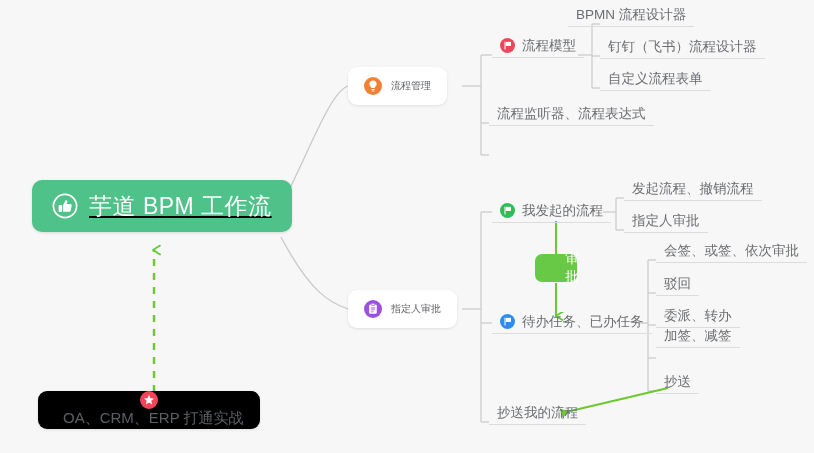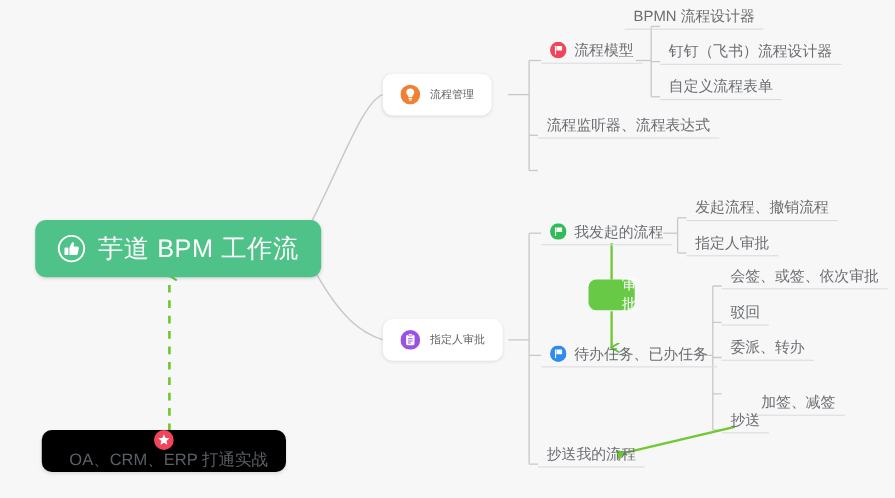--- a/index.html
+++ b/index.html
@@ -183,21 +183,21 @@
     <path d="M 648,391 L 656,391" fill="none" stroke="#c8c8c8" stroke-width="1.2"></path>
 
     <path d="M 556,221 L 556,254" fill="none" stroke="#6ec82f" stroke-width="2.1"></path>
     <path d="M 556,283 L 556,316" fill="none" stroke="#6ec82f" stroke-width="2.1" marker-end="url(#arrow-green-down)"></path>
 
     <path d="M 668,388 L 562,413" fill="none" stroke="#6ec82f" stroke-width="2.1" marker-end="url(#arrow-green-diag)"></path>
 
     <path d="M 154,392 L 154,250" fill="none" stroke="#6ec82f" stroke-width="2.4" stroke-dasharray="7 7" marker-end="url(#arrow-green-up)"></path>
   </svg>
 
-  <div class="node root-node" style="left:32px; top:200px;">
+  <div class="node root-node" style="left:32px; top:180px;text-decoration:underline;">
     <span class="icon">
       <svg width="26" height="26" viewBox="0 0 26 26">
         <circle cx="13" cy="13" r="11.6" fill="none" stroke="#ffffff" stroke-width="1.7"></circle>
         <path d="M11.1 12.1 L13.6 7.3 C14.9 6.9 15.7 7.7 15.4 9.0 L14.9 11.1 L18.3 11.1
                  C19.3 11.1 19.9 11.9 19.7 12.8 L18.7 17.4 C18.5 18.3 17.8 18.8 16.9 18.8
                  L11.1 18.8 Z" fill="#ffffff"></path>
         <rect x="6.6" y="11.9" width="3.6" height="7" rx="1.1" fill="#ffffff"></rect>
       </svg>
     </span>
     <span class="root-label">芋道 BPM 工作流</span>
@@ -291,21 +291,21 @@
 
   <div class="leaf-node" style="left:656px; top:241px;">
     <span class="leaf-text">会签、或签、依次审批</span>
   </div>
   <div class="leaf-node" style="left:656px; top:274px;">
     <span class="leaf-text">驳回</span>
   </div>
   <div class="leaf-node" style="left:656px; top:306px;">
     <span class="leaf-text">委派、转办</span>
   </div>
-  <div class="leaf-node" style="left:656px; top:356px;margin-left:28px;">
+  <div class="leaf-node" style="left:656px; top:326px;">
     <span class="leaf-text">加签、减签</span>
   </div>
   <div class="leaf-node" style="left:656px; top:372px;">
     <span class="leaf-text">抄送</span>
   </div>
 
   <div class="leaf-node" style="left:489px; top:403px;">
     <span class="leaf-text">抄送我的流程</span>
   </div>
 

